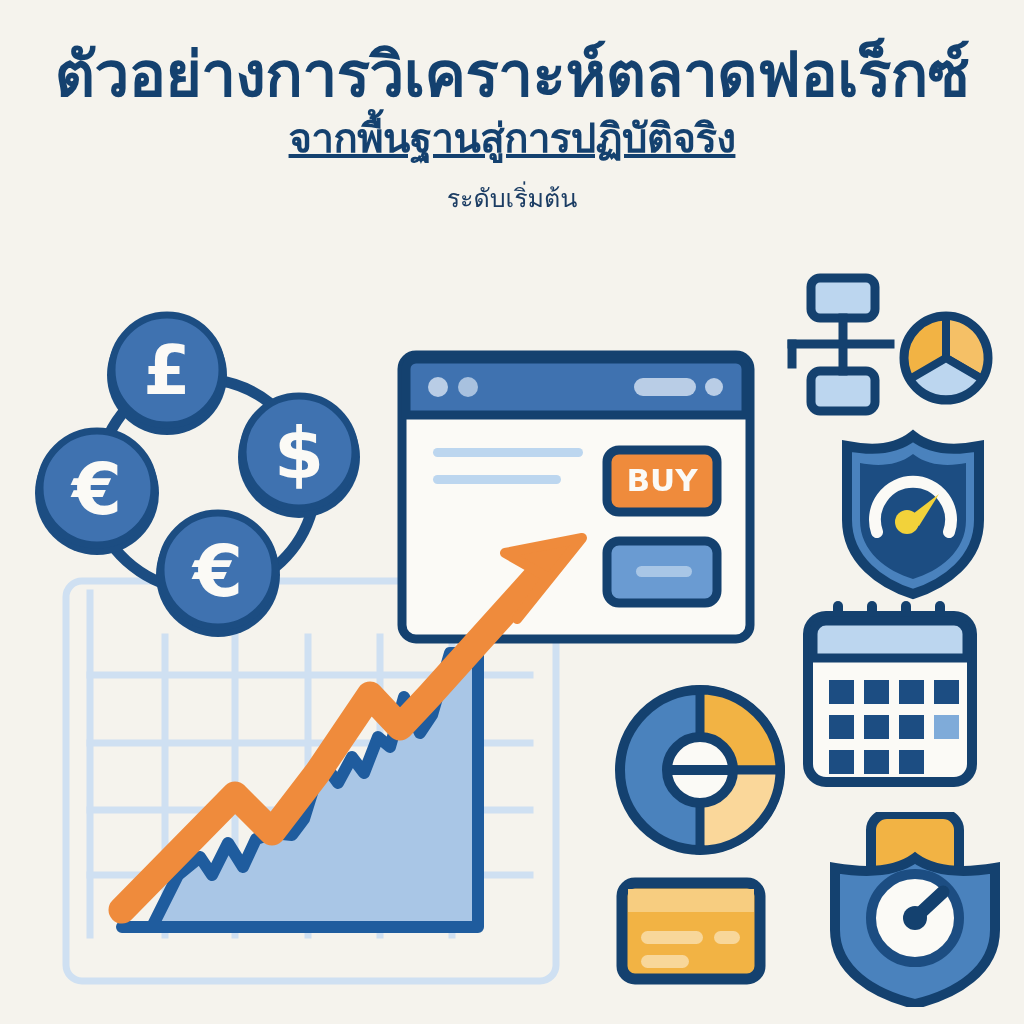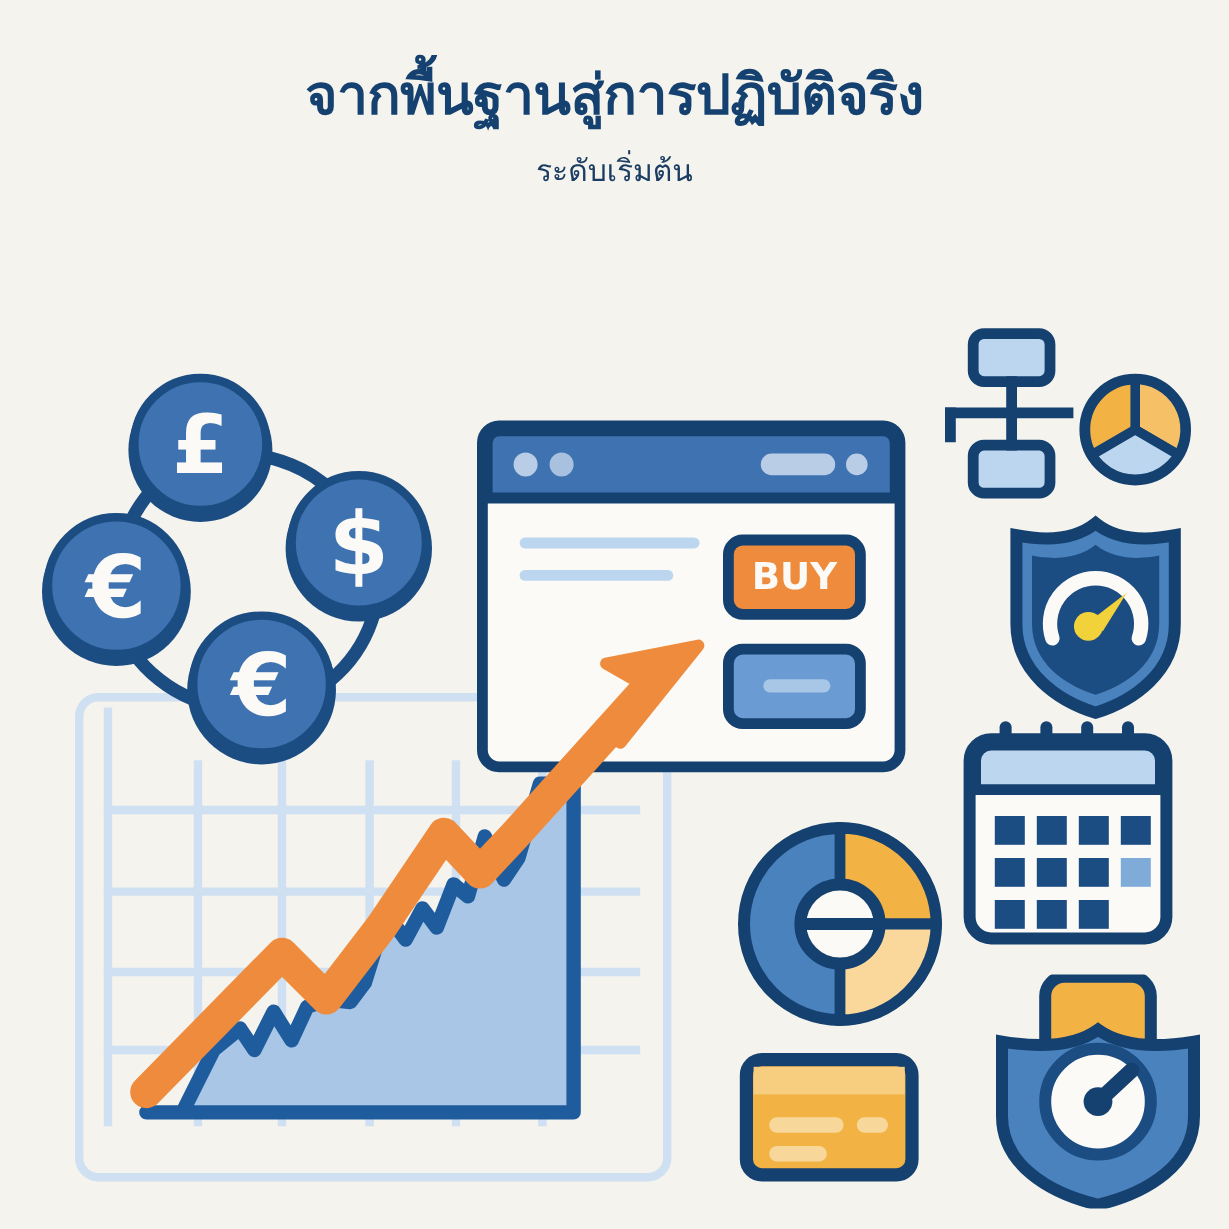--- a/index.html
+++ b/index.html
@@ -18,38 +18,39 @@
     text-align:center;
   }
   .title-line{
     color:#14416f;
     font-weight:bold;
     letter-spacing:-0.5px;
     line-height:1.0;
     white-space:nowrap;
   }
   #title-line-1{font-size:62px;margin:0 0 6px 0;}
-  #title-line-2{font-size:46px;margin:12px;}
+  #title-line-2{font-size:40px;margin:12px;text-decoration:underline;}
   #subtitle{
     margin-top:20px;
     color:#1b3c63;
     font-size:25px;
     font-weight:500;
     letter-spacing:0px;
   }
 
   
   .svgwrap{position:absolute;}
 </style>
 </head>
 <body style="background: rgb(245, 243, 237);">
 
 <div id="stage">
 
   <div id="title-block">
+    <div class="title-line" id="title-line-1">ตัวอย่างการวิเคราะห์ตลาดฟอเร็กซ์</div>
     <div class="title-line" id="title-line-2">จากพื้นฐานสู่การปฏิบัติจริง</div>
     <div id="subtitle">ระดับเริ่มต้น</div>
   </div>
 
   <svg class="svgwrap" style="left:60px;top:575px;" width="510" height="420" viewBox="0 0 510 420">
 
     <rect x="6" y="6" width="490" height="400" rx="16" ry="16" fill="none" stroke="#cfe0f2" stroke-width="7"></rect>
 
     <g stroke="#cfe0f2" stroke-width="7" stroke-linecap="square">
       <line x1="30" y1="18" x2="30" y2="360"></line>

